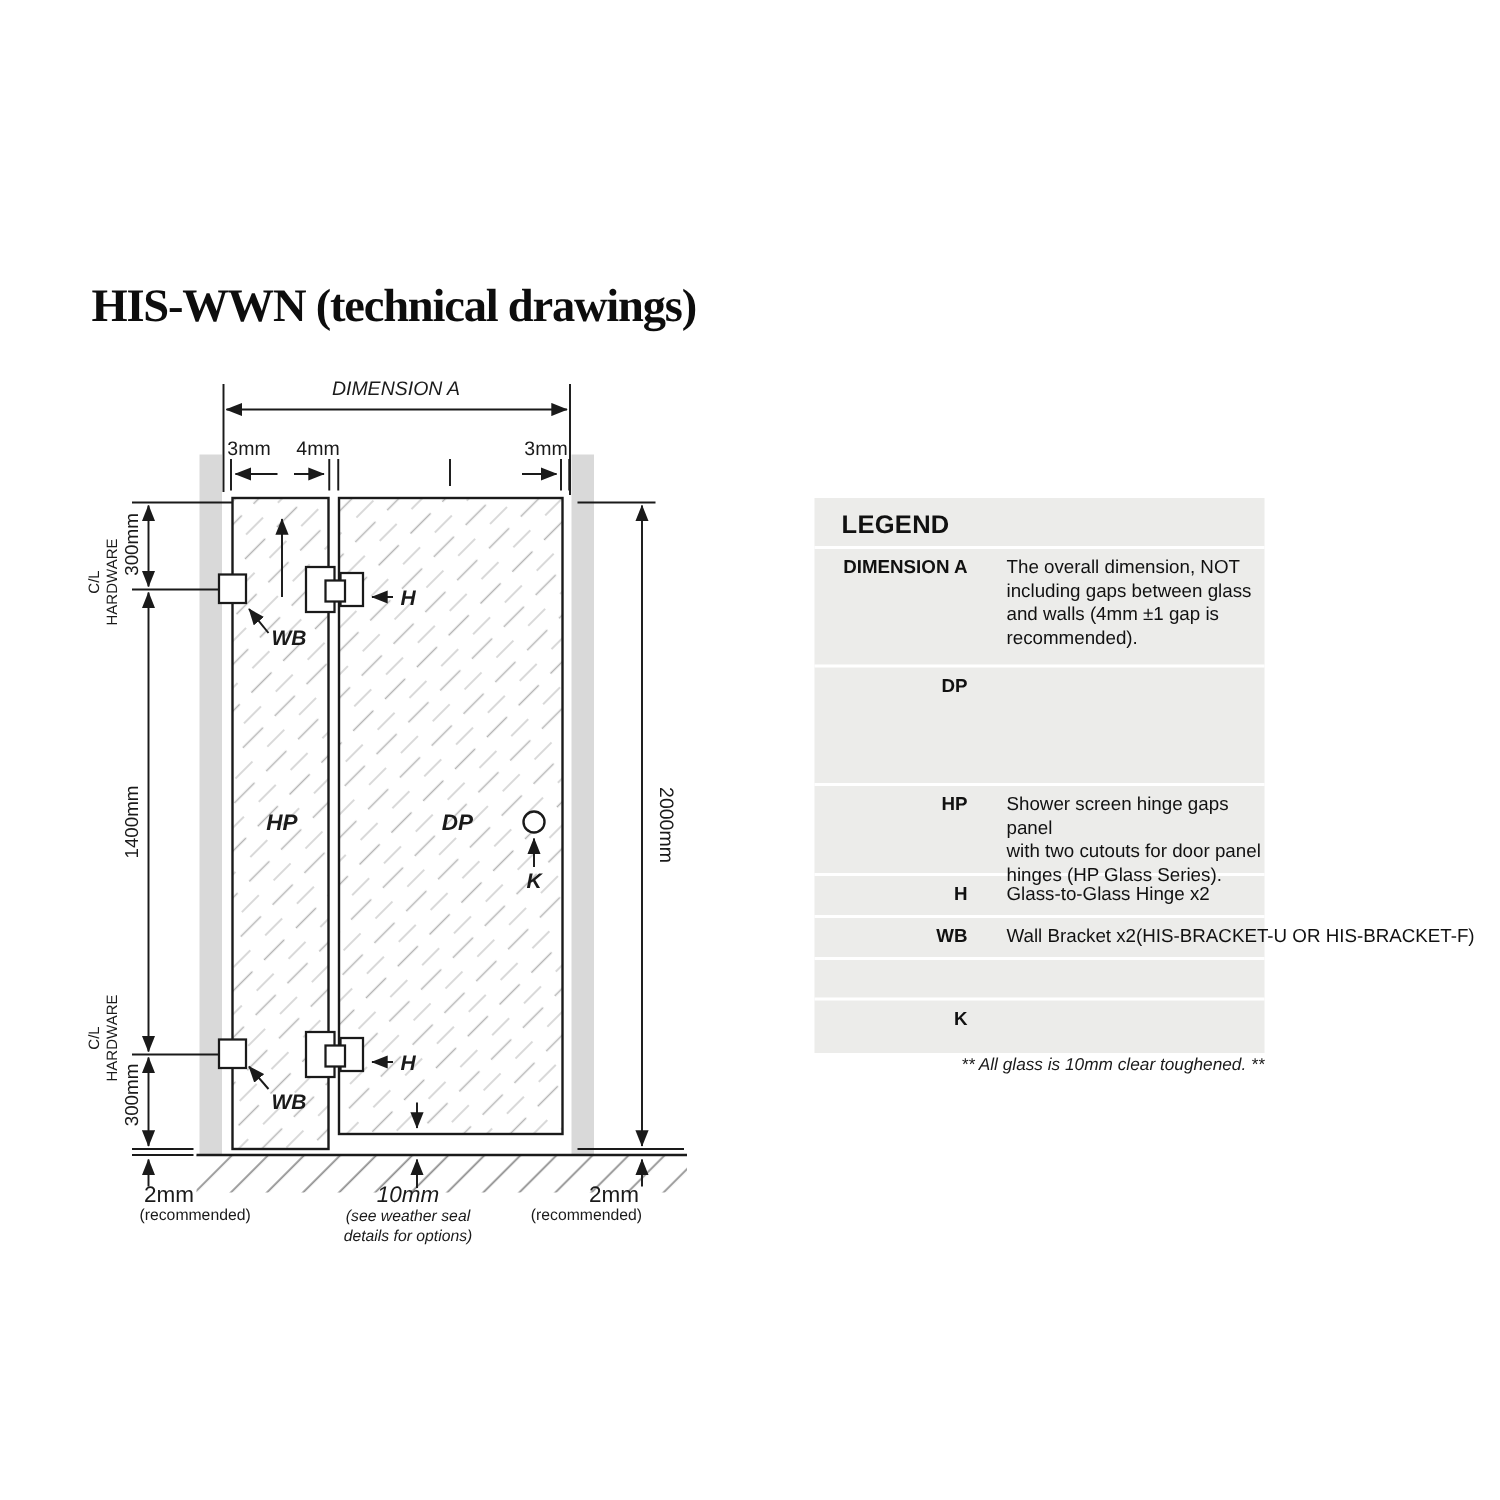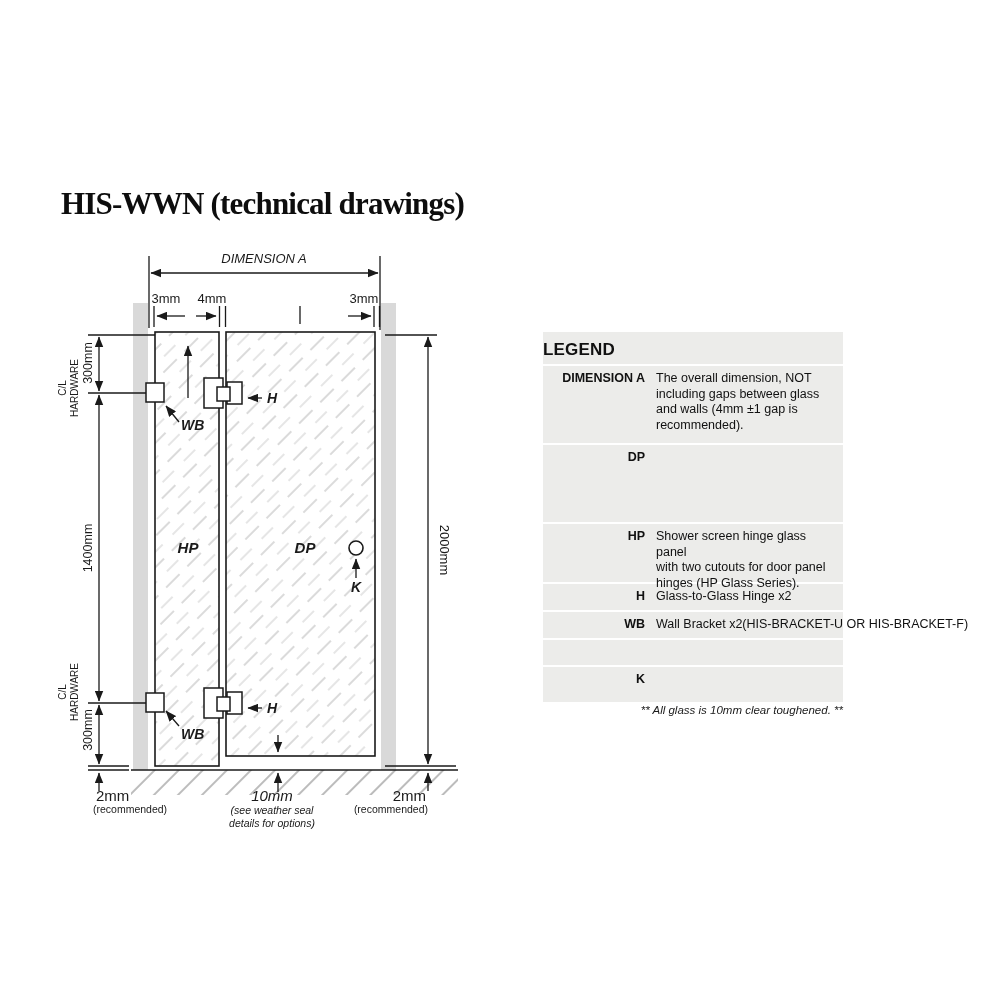--- a/index.html
+++ b/index.html
@@ -4,24 +4,24 @@
 <style>
   html,body{margin:0;padding:0;background:#fff;}
   #page{position:relative;width:1000px;height:1000px;background:#ffffff;overflow:hidden;
         font-family:"Liberation Sans",sans-serif;color:#111;}
   #title{position:absolute;left:61px;top:186px;font-size:31px;font-weight:bold;
          letter-spacing:-0.8px;color:#0d0d0d;white-space:nowrap;font-family:Liberation Serif, serif;}
   #tech-svg{position:absolute;left:0;top:0;}
 
   
   #legend{position:absolute;left:543px;top:332px;width:300px;background:#ececea;}
-  .legend-title{padding:8px 0 5px 0;font-size:17px;font-weight:bold;letter-spacing:0.2px;height:19px;}
+  .legend-title{padding:8px 0 5px 18px;font-size:17px;font-weight:bold;letter-spacing:0.2px;height:19px;}
   .lrow{display:flex;border-top:2px solid #ffffff;padding-top:5px;box-sizing:border-box;}
   .lrow .term{width:102px;text-align:right;font-weight:bold;font-size:12.5px;flex:0 0 102px;}
-  .lrow .desc{margin-left:11px;font-size:12.5px;line-height:15.5px;white-space:pre-line;width:182px;}
+  .lrow .desc{margin-left:26px;font-size:12.5px;line-height:15.5px;white-space:pre-line;width:182px;}
   .lrow .desc.nowrap{white-space:nowrap;width:auto;overflow:visible;text-align:center;}
   .r1{height:79px}.r2{height:79px}.r3{height:60px}.r4{height:28px}
   .r5{height:28px}.r6{height:27px}.r7{height:37px}
   #legend-footnote{position:absolute;left:543px;top:704px;width:300px;text-align:right;
                    font-size:11.5px;font-style:italic;color:#1a1a1a;}
 
   
   text{fill:#1a1a1a;font-family:"Liberation Sans",sans-serif;}
   .dim-txt{font-size:13px;}
   .dim-txt-sm{font-size:12.5px;}
@@ -173,21 +173,21 @@
       <div class="desc">The overall dimension, NOT
 including gaps between glass
 and walls (4mm ±1 gap is
 recommended).</div>
     </div>
     <div class="lrow r2">
       <div class="term">DP</div>
     </div>
     <div class="lrow r3">
       <div class="term">HP</div>
-      <div class="desc">Shower screen hinge glass panel
+      <div class="desc">Shower screen hinge gaps panel
 with two cutouts for door panel
 hinges (HP Glass Series).</div>
     </div>
     <div class="lrow r4">
       <div class="term">H</div>
       <div class="desc">Glass-to-Glass Hinge x2</div>
     </div>
     <div class="lrow r5">
       <div class="term">WB</div>
       <div class="desc nowrap">Wall Bracket x2(HIS-BRACKET-U OR HIS-BRACKET-F)</div>

